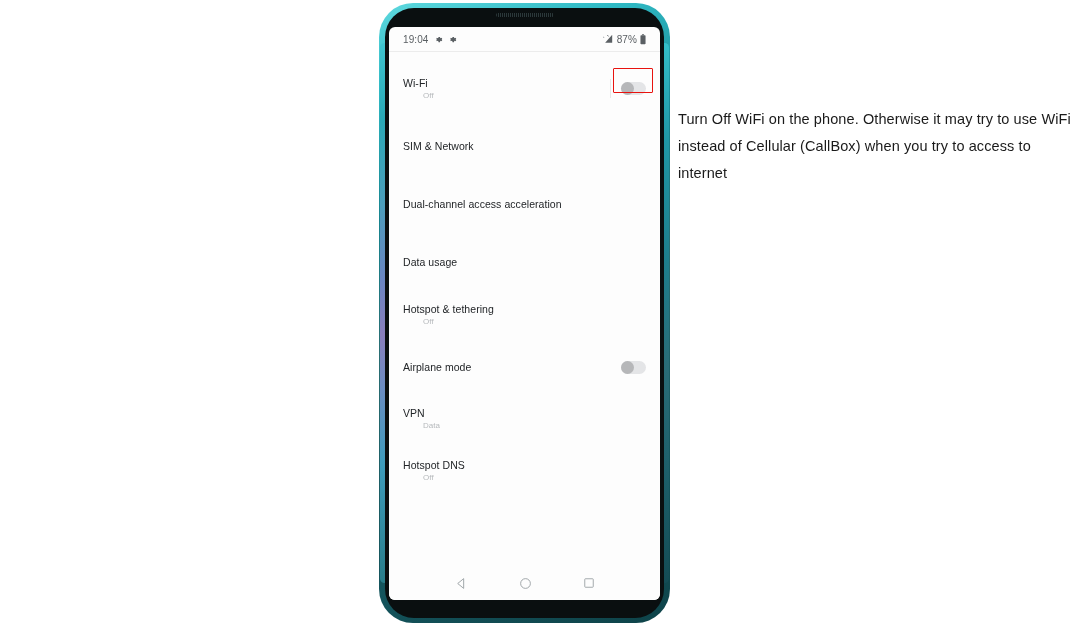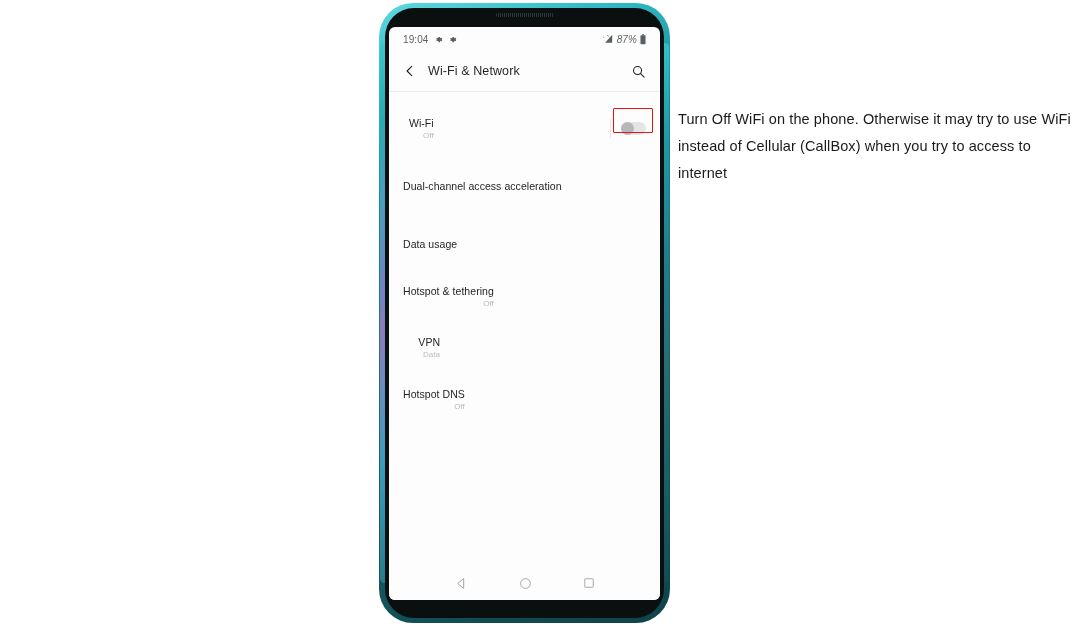--- a/index.html
+++ b/index.html
@@ -118,21 +118,20 @@
     font-size: 9.5px;
     color: #5f6368;
     letter-spacing: .1px;
   }
   .sb-left { display: flex; align-items: center; gap: 5px; }
   .sb-time { font-size: 10px; color: #5a5f63; }
   .sb-right {
     margin-left: auto;
     display: flex;
     gap: 3px;
-    font-style: italic;
   }
   .gear { width: 9px; height: 9px; display: block; }
   .sig { width: 13px; height: 11px; display: block; }
   .batt { width: 6px; height: 11px; display: block; }
   .sb-batt-text { font-size: 10px; color: #5a5f63; }
 
   
   .appbar {
     height: 40px;
     display: flex;
@@ -167,21 +166,20 @@
     padding-top: 12px;
     background: #fdfdfd;
   }
   .row {
     display: flex;
     align-items: center;
     min-height: 32px;
     padding: 6px 14px 6px 14px;
     position: relative;
     cursor: pointer;
-    text-align: right;
   }
   .row-text { display: flex; flex-direction: column; gap: 2px; }
   .row-title {
     font-size: 10.5px;
     color: #222528;
     letter-spacing: .05px;
   }
   .row-sub {
     font-size: 8px;
     color: #b6b9bc;
@@ -298,67 +296,71 @@
           <path fill="#5a5f63" d="M7.4 1.2h1.1v1.1H7.4zM9 2.3h1v1H9z"></path>
         </svg>
         <span class="sb-batt-text">87%</span>
         <svg class="batt" viewBox="0 0 8 14">
           <rect x="2.6" y="0" width="2.8" height="1.3" fill="#5a5f63"></rect>
           <rect x="0.6" y="1.3" width="6.8" height="12" rx="1" fill="#5a5f63"></rect>
         </svg>
       </div>
     </div>
 
-    <div class="appbar">
-      <svg class="back-chevron" viewBox="0 0 24 24">
-        <path d="M15 4L7 12l8 8" fill="none" stroke="#202124" stroke-width="1.9" stroke-linecap="round" stroke-linejoin="round"></path>
-      </svg>
-      <span class="appbar-title">Wi-Fi &amp; Network</span>
-      <svg class="search-icon" viewBox="0 0 24 24">
-        <circle cx="10.5" cy="10.5" r="6.4" fill="none" stroke="#202124" stroke-width="1.7"></circle>
-        <path d="M15.3 15.3L21 21" stroke="#202124" stroke-width="1.7" stroke-linecap="round"></path>
-      </svg>
-    </div>
     <div class="appbar-sep"></div>
 
     <div class="list">
 
       <div class="row r-wifi">
         <div class="row-text">
           <span class="row-title">Wi-Fi</span>
           <span class="row-sub">Off</span>
         </div>
         <div class="row-spacer"></div>
         <div class="row-divider"></div>
         <div class="toggle">
           <div class="knob"></div>
         </div>
         <div class="hilite" id="wifi-hilite"></div>
       </div>
 
+      <div class="row r-sim">
+        <div class="row-text">
+          <span class="row-title">SIM &amp; Network</span>
+        </div>
+      </div>
 
       <div class="row r-dual">
         <div class="row-text">
           <span class="row-title">Dual-channel access acceleration</span>
         </div>
       </div>
 
       <div class="row r-data">
         <div class="row-text">
           <span class="row-title">Data usage</span>
         </div>
       </div>
 
       <div class="row r-hotspot">
         <div class="row-text">
           <span class="row-title">Hotspot &amp; tethering</span>
           <span class="row-sub">Off</span>
         </div>
       </div>
 
+      <div class="row r-airplane">
+        <div class="row-text">
+          <span class="row-title">Airplane mode</span>
+        </div>
+        <div class="row-spacer"></div>
+        <div class="toggle">
+          <div class="knob"></div>
+        </div>
+      </div>
 
       <div class="row r-vpn">
         <div class="row-text">
           <span class="row-title">VPN</span>
           <span class="row-sub">Data</span>
         </div>
       </div>
 
       <div class="row r-dns">
         <div class="row-text">

